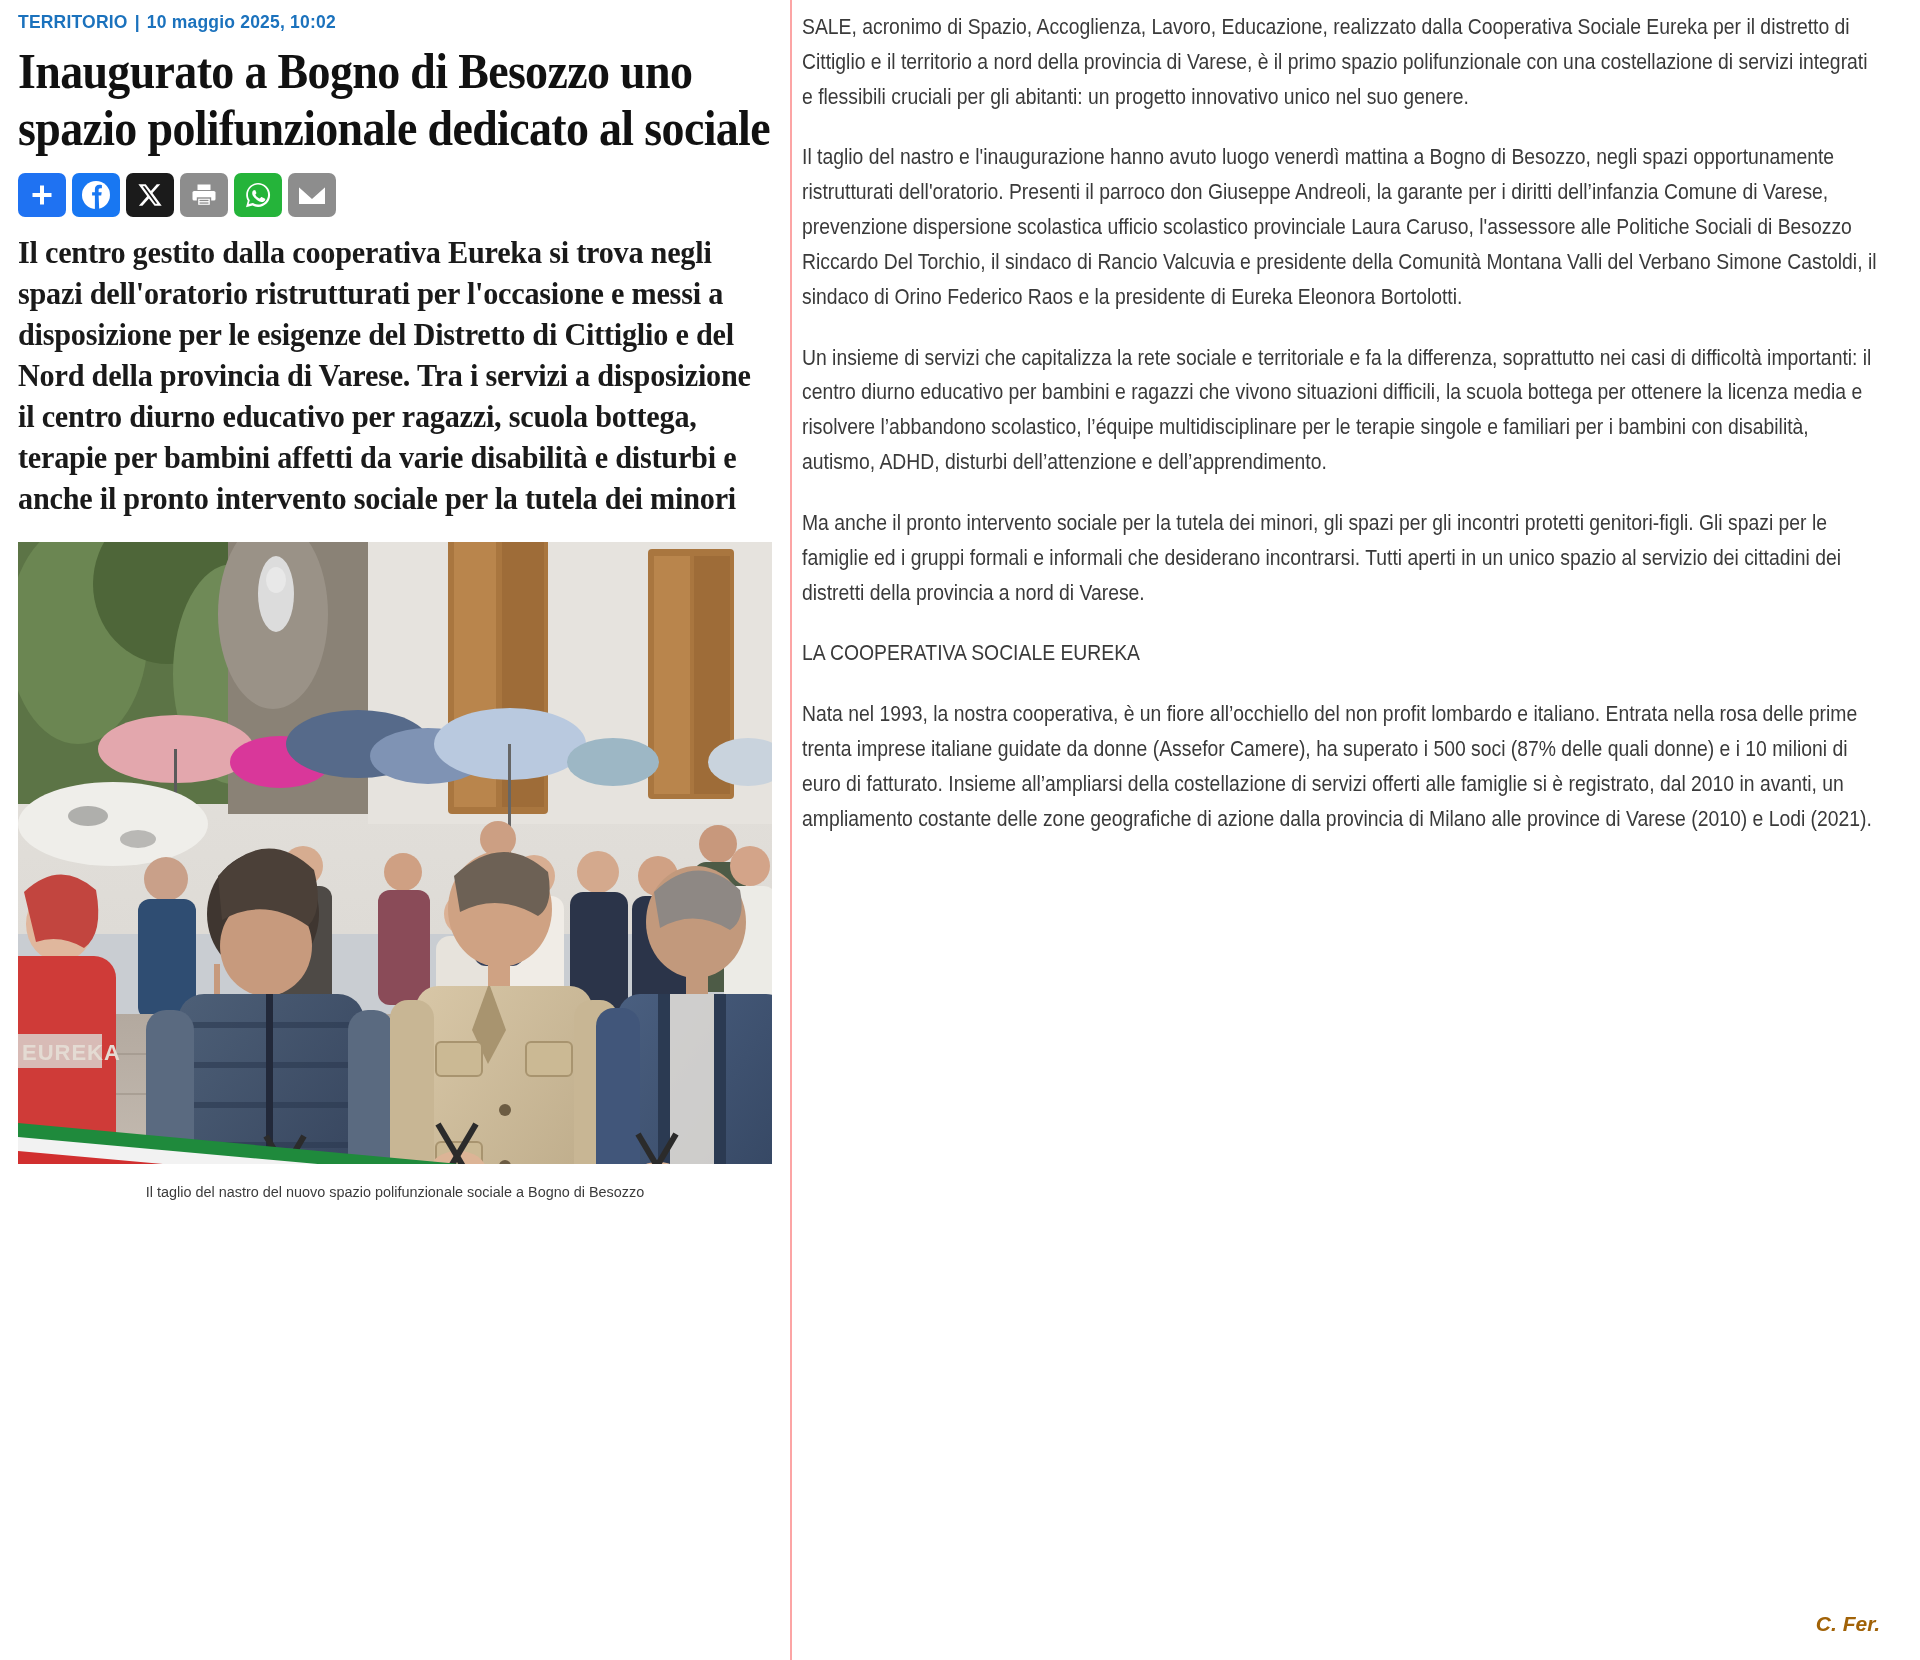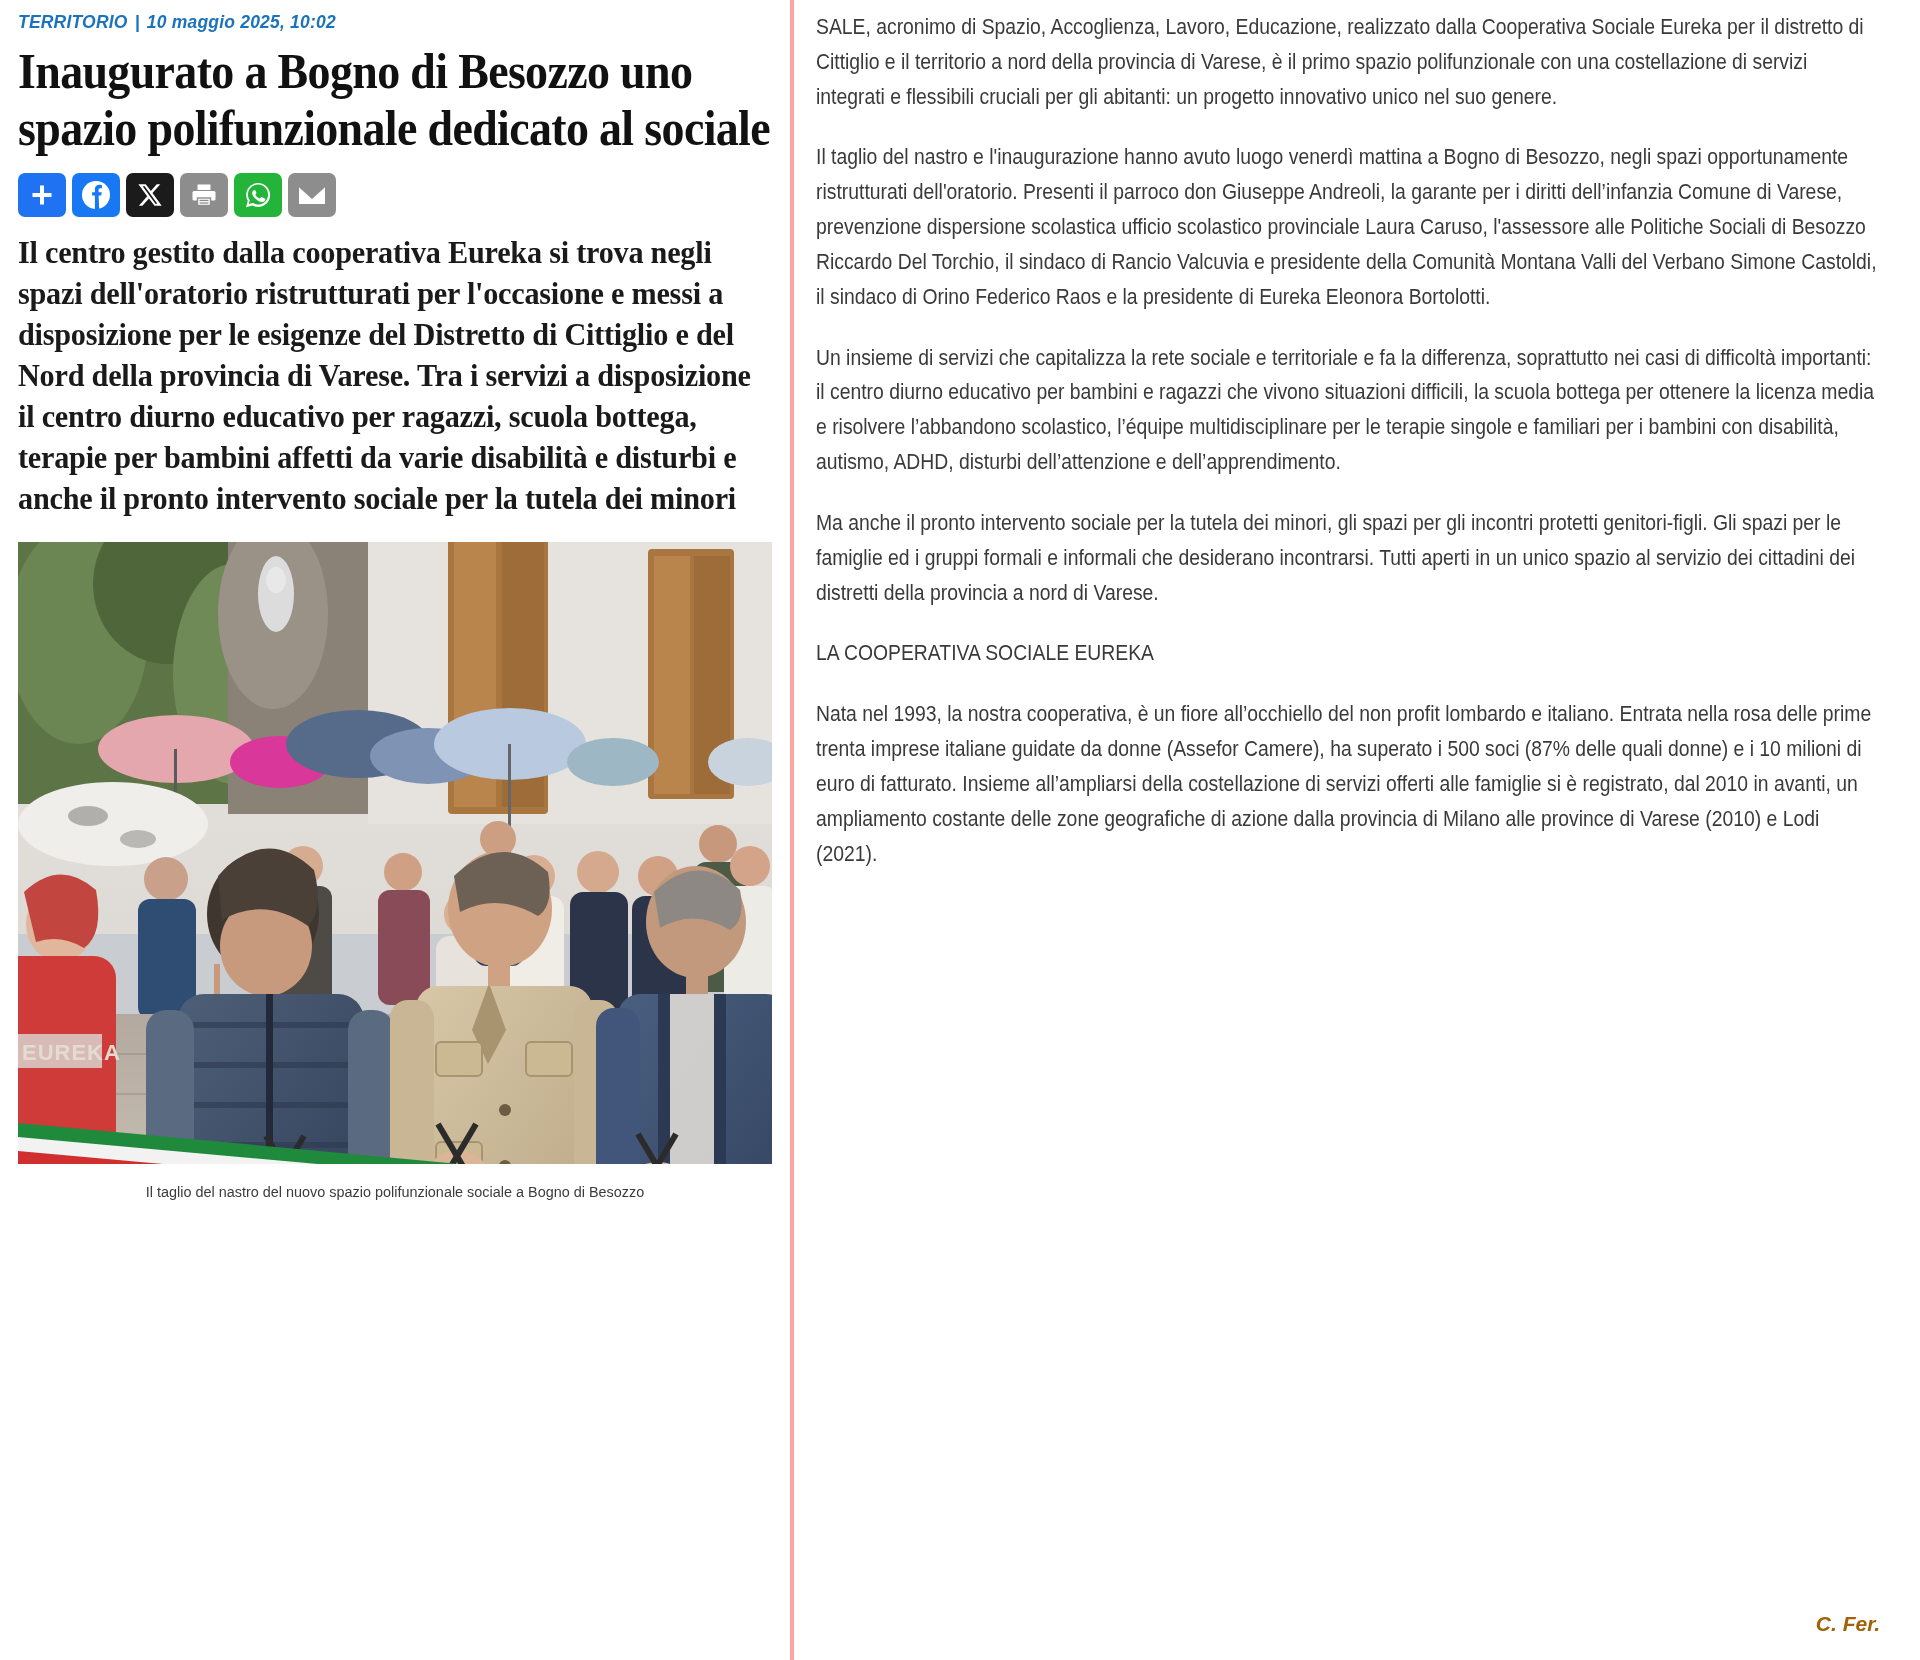--- a/index.html
+++ b/index.html
@@ -36,21 +36,20 @@
 
   .kicker {
     font-family: "Liberation Sans", sans-serif;
     font-size: 17.5px;
     font-weight: bold;
     color: #1b72bd;
     letter-spacing: 0.2px;
     line-height: 1.2;
     margin: 0 0 10px 0;
     white-space: nowrap;
-    font-style: italic;
   }
   .kicker .sep {
     font-weight: bold;
     color: #1b72bd;
     padding: 0 2px;
   }
 
   .headline {
     font-family: "Liberation Serif", serif;
     font-weight: bold;
@@ -126,23 +125,23 @@
     margin-top: 18px;
     line-height: 1.3;
     transform: scaleX(0.93);
     transform-origin: center top;
   }
 
   
   .col-right {
     position: relative;
     flex: 1;
-    padding: 10px 40px 0 22px;
+    padding: 10px 40px 0 10px;
     box-sizing: border-box;
-    border-left: 4px solid #fca5a5;
+    border-left: 2px solid #fca5a5;
   }
   .body-p {
     font-family: "Liberation Sans", sans-serif;
     font-size: 21.5px;
     line-height: 1.62;
     color: #3a3a3a;
     margin: 0 0 26px 0;
     transform: scaleX(0.90);
     transform-origin: left top;
     width: 111%;

